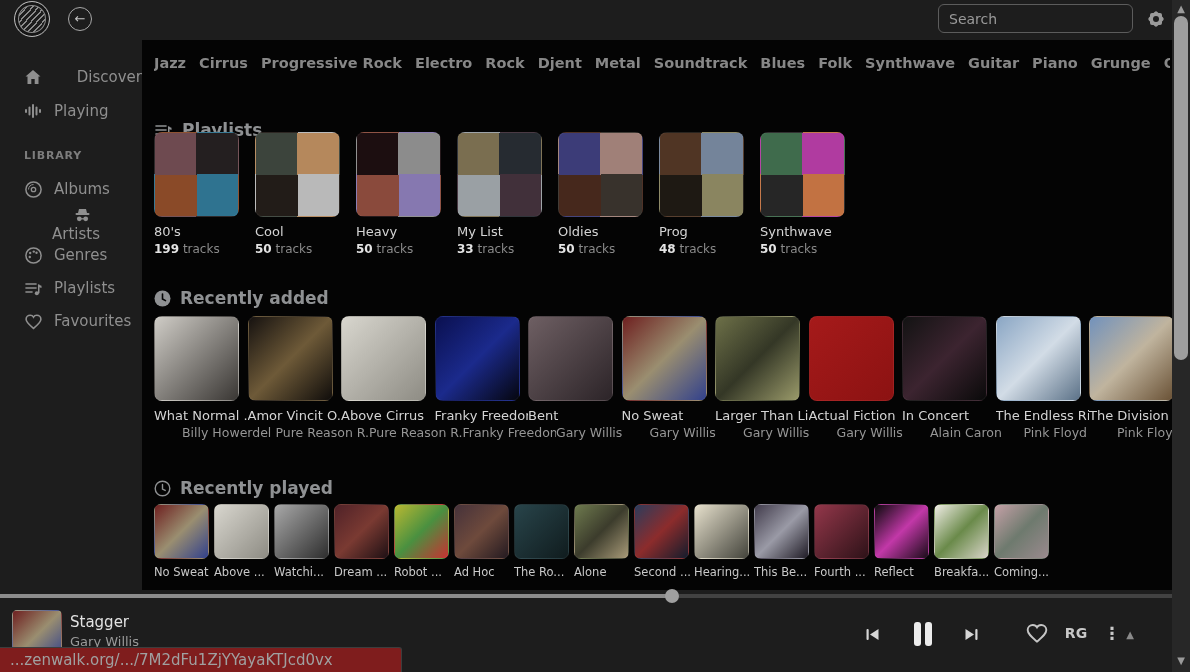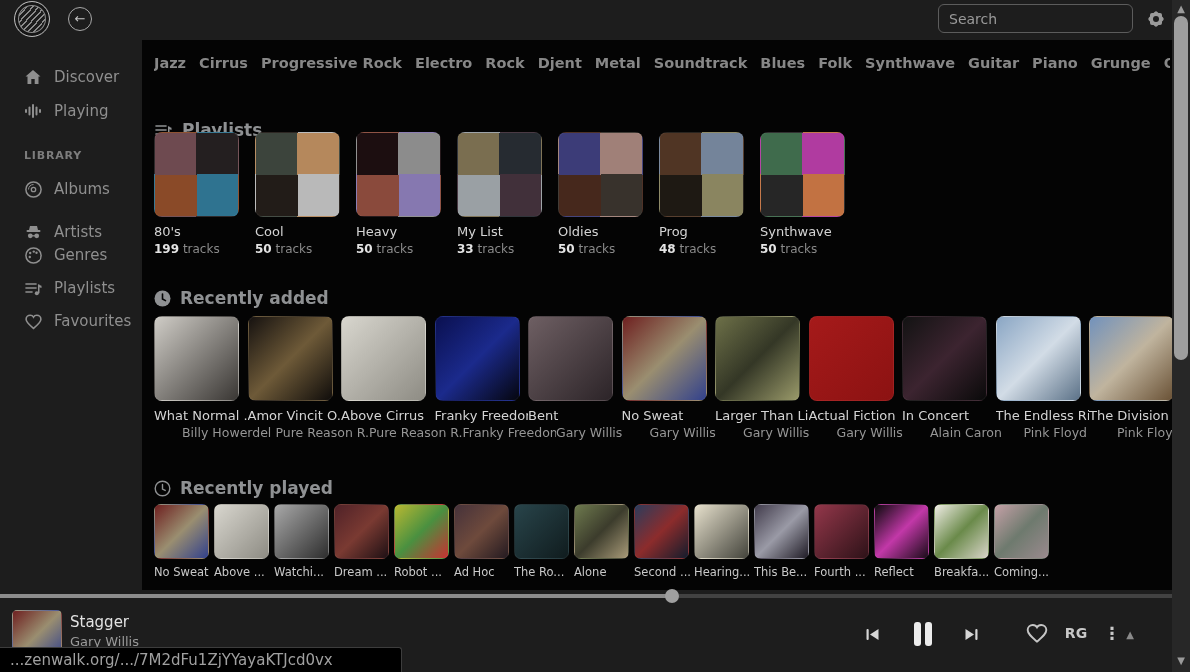--- a/index.html
+++ b/index.html
@@ -51,21 +51,21 @@
   .np-art{position:absolute;left:12px;top:610px;width:50px;height:50px;border-radius:5px;
           border:1px solid rgba(255,255,255,.12);}
   .np-title{position:absolute;left:70px;top:613px;color:#e2e2e2;font-size:15px;}
   .np-artist{position:absolute;left:70px;top:634px;color:#9a9a9a;font-size:13px;}
   .pc{position:absolute;display:flex;align-items:center;justify-content:center;}
   .rg{color:#c8c8c8;font-size:14px;font-weight:bold;}
   .kebab{color:#c8c8c8;font-size:17px;font-weight:bold;}
   .caret{color:#8a8a8a;font-size:10px;}
 
   
-  .status{position:absolute;left:0;top:647px;width:402px;height:25px;background:#000000;
+  .status{position:absolute;left:0;top:647px;width:402px;height:25px;background:#7f1d1d;
           border-top:1px solid #3d3d3d;border-right:1px solid #3d3d3d;border-top-right-radius:3px;
           color:#a0a0a0;font-size:15px;line-height:24px;padding:0 10px;white-space:nowrap;overflow:hidden;}
 
   
   .sb-track{position:absolute;left:1172px;top:0;width:18px;height:672px;background:#272727;}
   .sb-arrow{position:absolute;left:1172px;width:18px;text-align:center;color:#9a9a9a;font-size:10px;}
   .sb-thumb{position:absolute;left:1174px;top:16px;width:14px;height:344px;background:#9e9e9e;border-radius:7px;}
   svg{display:block;}
 </style>
 </head>
@@ -77,21 +77,21 @@
   <div class="backbtn">←</div>
   <input class="search" placeholder="Search" style="">
   <div class="gear">
     <svg width="24" height="24" viewBox="0 0 24 24">
       <rect x="6" y="6" width="12" height="12" rx="2" fill="#9a9a9a"></rect>
       <rect x="6" y="6" width="12" height="12" rx="2" fill="#9a9a9a" transform="rotate(45 12 12)"></rect>
       <circle cx="12" cy="12" r="3" fill="#1d1d1d"></circle>
     </svg>
   </div>
 
-  <div class="side-item" style="top:61px;">
+  <div class="side-item" style="top:61px;justify-content:space-between;">
     <span class="ic">
       <svg width="18" height="18" viewBox="0 0 18 18">
           <path d="M9 2 L16.5 8.5 H14.5 V16 H10.7 V11 H7.3 V16 H3.5 V8.5 H1.5 Z" fill="#8f8f8f"></path>
         </svg>
     </span>
     <span class="lbl">Discover</span>
   </div>
   <div class="side-item" style="top:95px;">
     <span class="ic">
       <svg width="18" height="18" viewBox="0 0 18 18">
@@ -112,21 +112,21 @@
   <div class="side-item" style="top:173px;">
     <span class="ic">
       <svg width="19" height="19" viewBox="0 0 19 19">
           <circle cx="9.5" cy="9.5" r="7.6" stroke="#8f8f8f" stroke-width="1.5" fill="none"></circle>
           <circle cx="9.5" cy="9.5" r="2.2" stroke="#8f8f8f" stroke-width="1.3" fill="none"></circle>
           <path d="M4.5 9.5 A5 5 0 0 1 9.5 4.5" stroke="#8f8f8f" stroke-width="1" fill="none"></path>
         </svg>
     </span>
     <span class="lbl">Albums</span>
   </div>
-  <div class="side-item" style="top:216px;">
+  <div class="side-item" style="top:206px;flex-direction:column;">
     <span class="ic">
       <svg width="19" height="19" viewBox="0 0 19 19">
           <g fill="#8f8f8f">
             <path d="M6 3 h7 l1 4 h-9 Z"></path>
             <rect x="2.5" y="7" width="14" height="2" rx="1"></rect>
             <circle cx="6.3" cy="12.8" r="2.4"></circle>
             <circle cx="12.7" cy="12.8" r="2.4"></circle>
             <rect x="8" y="12.2" width="3" height="1.2"></rect>
           </g>
         </svg>

